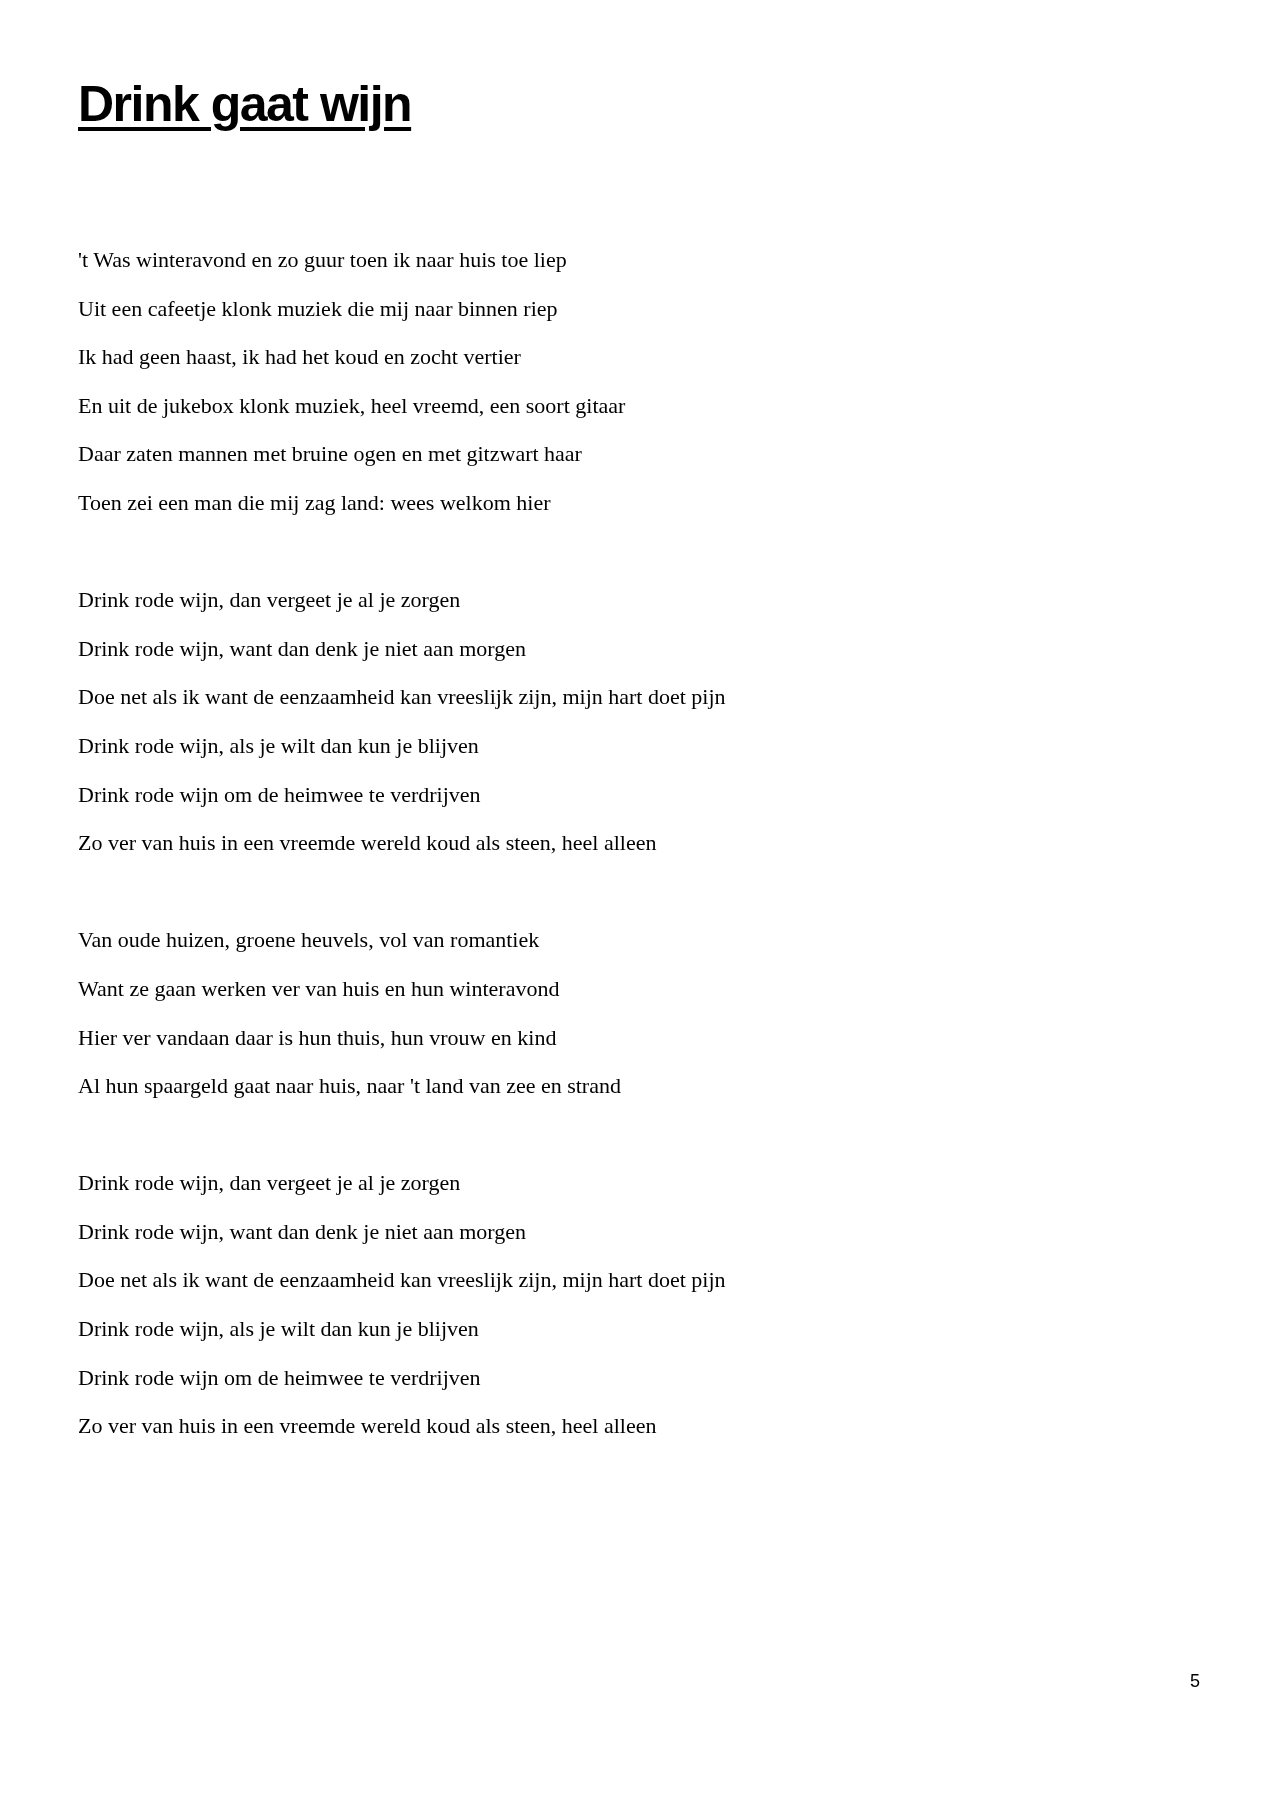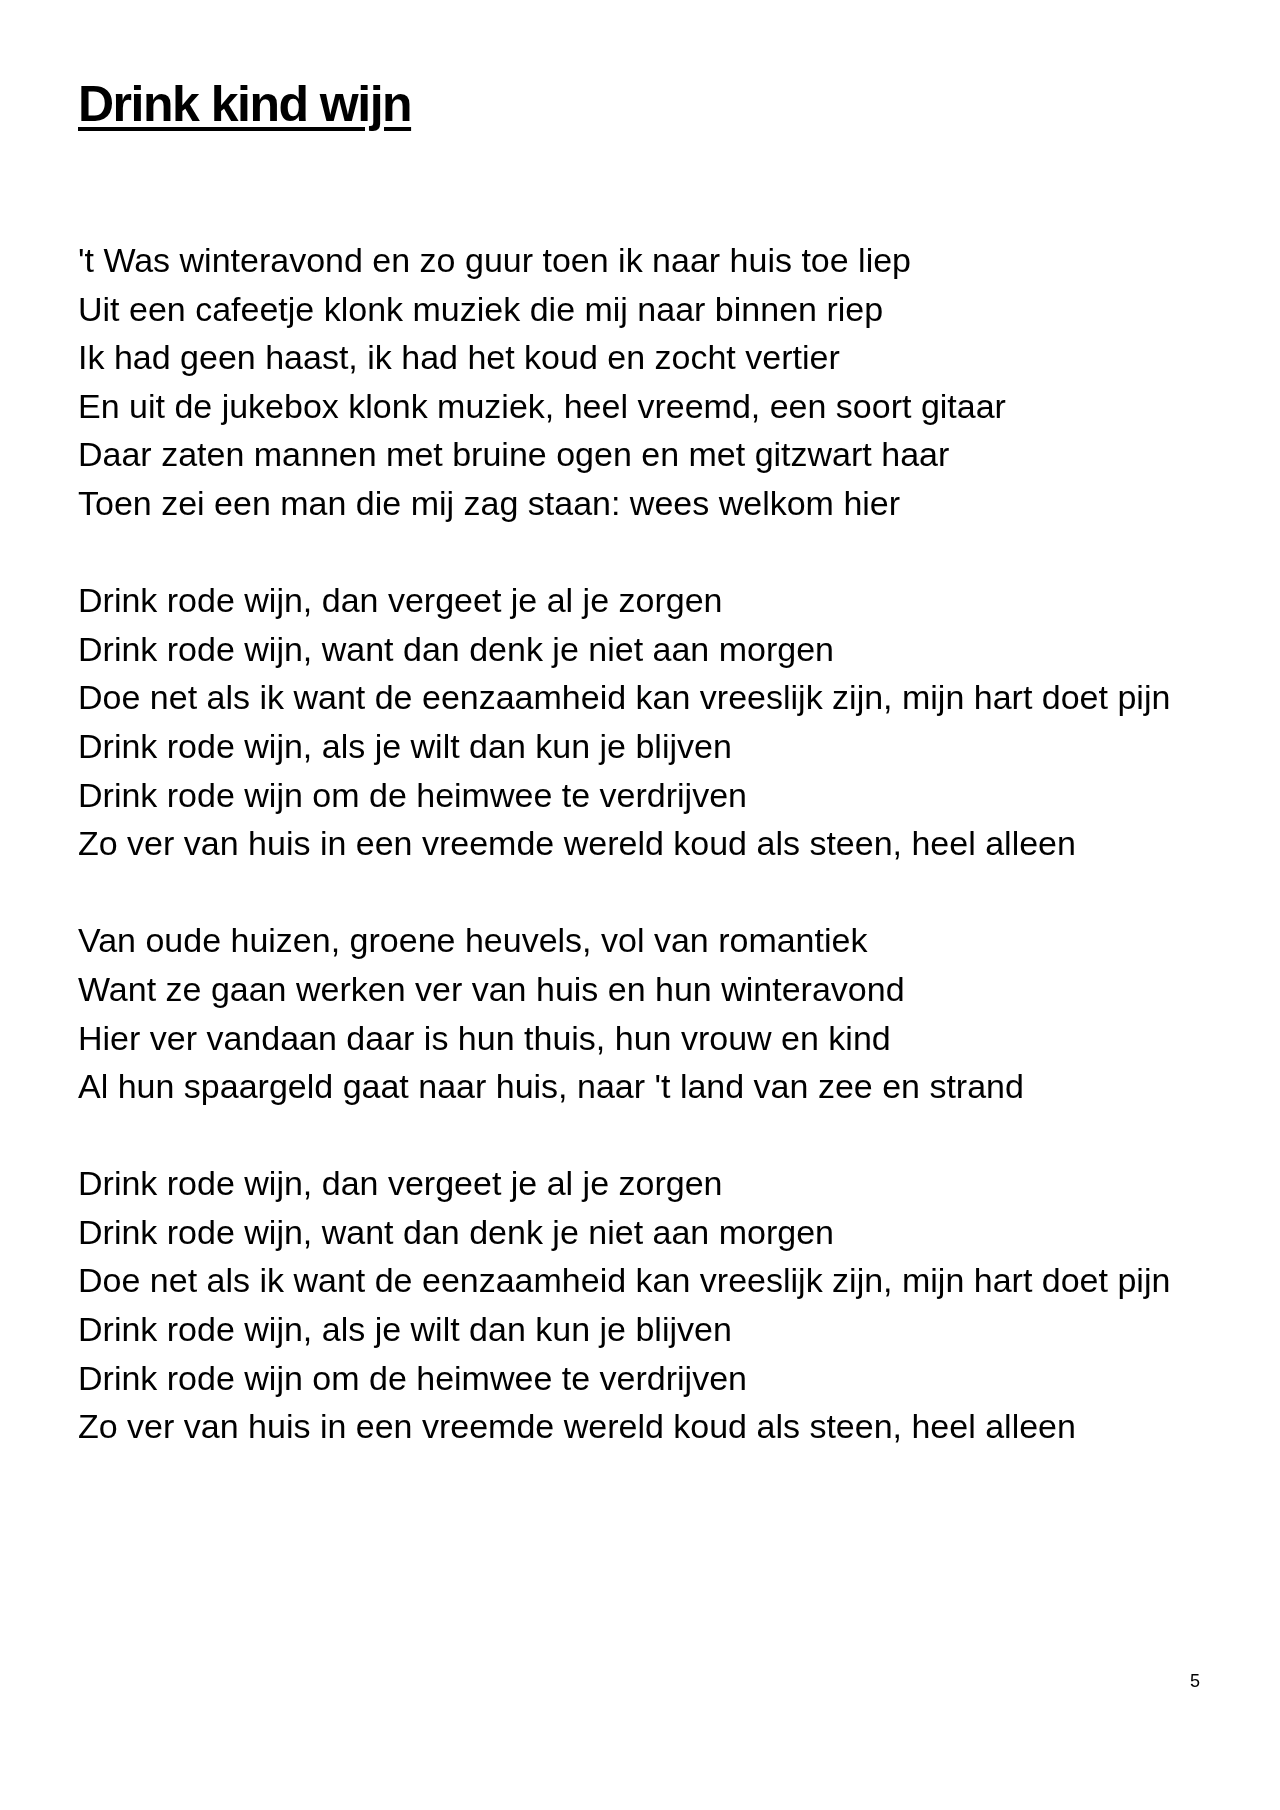--- a/index.html
+++ b/index.html
@@ -7,43 +7,43 @@
   .page { position: absolute; left: 0; top: 0; width: 1280px; height: 1810px; background: #fff; }
   .title {
     position: absolute; left: 78px; top: 74px;
     font-family: "Liberation Sans", sans-serif; font-weight: bold;
     font-size: 50px; line-height: 60px; letter-spacing: -1.5px;
     text-decoration: underline; text-decoration-thickness: 4px; text-underline-offset: 6px;
     margin: 0; white-space: nowrap;
   }
   .lyrics {
     position: absolute; left: 78px; top: 236px; width: 1150px;
-    font-family: Liberation Sans, sans-serif; font-size: 34px; line-height: 48.6px;
+    font-family: Liberation Serif, serif; font-size: 22px; line-height: 48.6px;
   }
   .stanza { margin: 0 0 48.6px 0; }
   .line { display: block; white-space: nowrap; }
   .page-number {
     position: absolute; left: 1190px; top: 1670px;
     font-family: "Liberation Sans", sans-serif; font-size: 18px; line-height: 22px;
   }
 </style>
 </head>
 <body>
 
 <div class="page">
-  <h1 class="title">Drink kind wijn</h1>
+  <h1 class="title">Drink gaat wijn</h1>
 
   <div class="lyrics">
     <div class="stanza">
       <span class="line">'t Was winteravond en zo guur toen ik naar huis toe liep</span>
       <span class="line">Uit een cafeetje klonk muziek die mij naar binnen riep</span>
       <span class="line">Ik had geen haast, ik had het koud en zocht vertier</span>
       <span class="line">En uit de jukebox klonk muziek, heel vreemd, een soort gitaar</span>
       <span class="line">Daar zaten mannen met bruine ogen en met gitzwart haar</span>
-      <span class="line">Toen zei een man die mij zag staan: wees welkom hier</span>
+      <span class="line">Toen zei een man die mij zag land: wees welkom hier</span>
     </div>
     <div class="stanza">
       <span class="line">Drink rode wijn, dan vergeet je al je zorgen</span>
       <span class="line">Drink rode wijn, want dan denk je niet aan morgen</span>
       <span class="line">Doe net als ik want de eenzaamheid kan vreeslijk zijn, mijn hart doet pijn</span>
       <span class="line">Drink rode wijn, als je wilt dan kun je blijven</span>
       <span class="line">Drink rode wijn om de heimwee te verdrijven</span>
       <span class="line">Zo ver van huis in een vreemde wereld koud als steen, heel alleen</span>
     </div>
     <div class="stanza">

